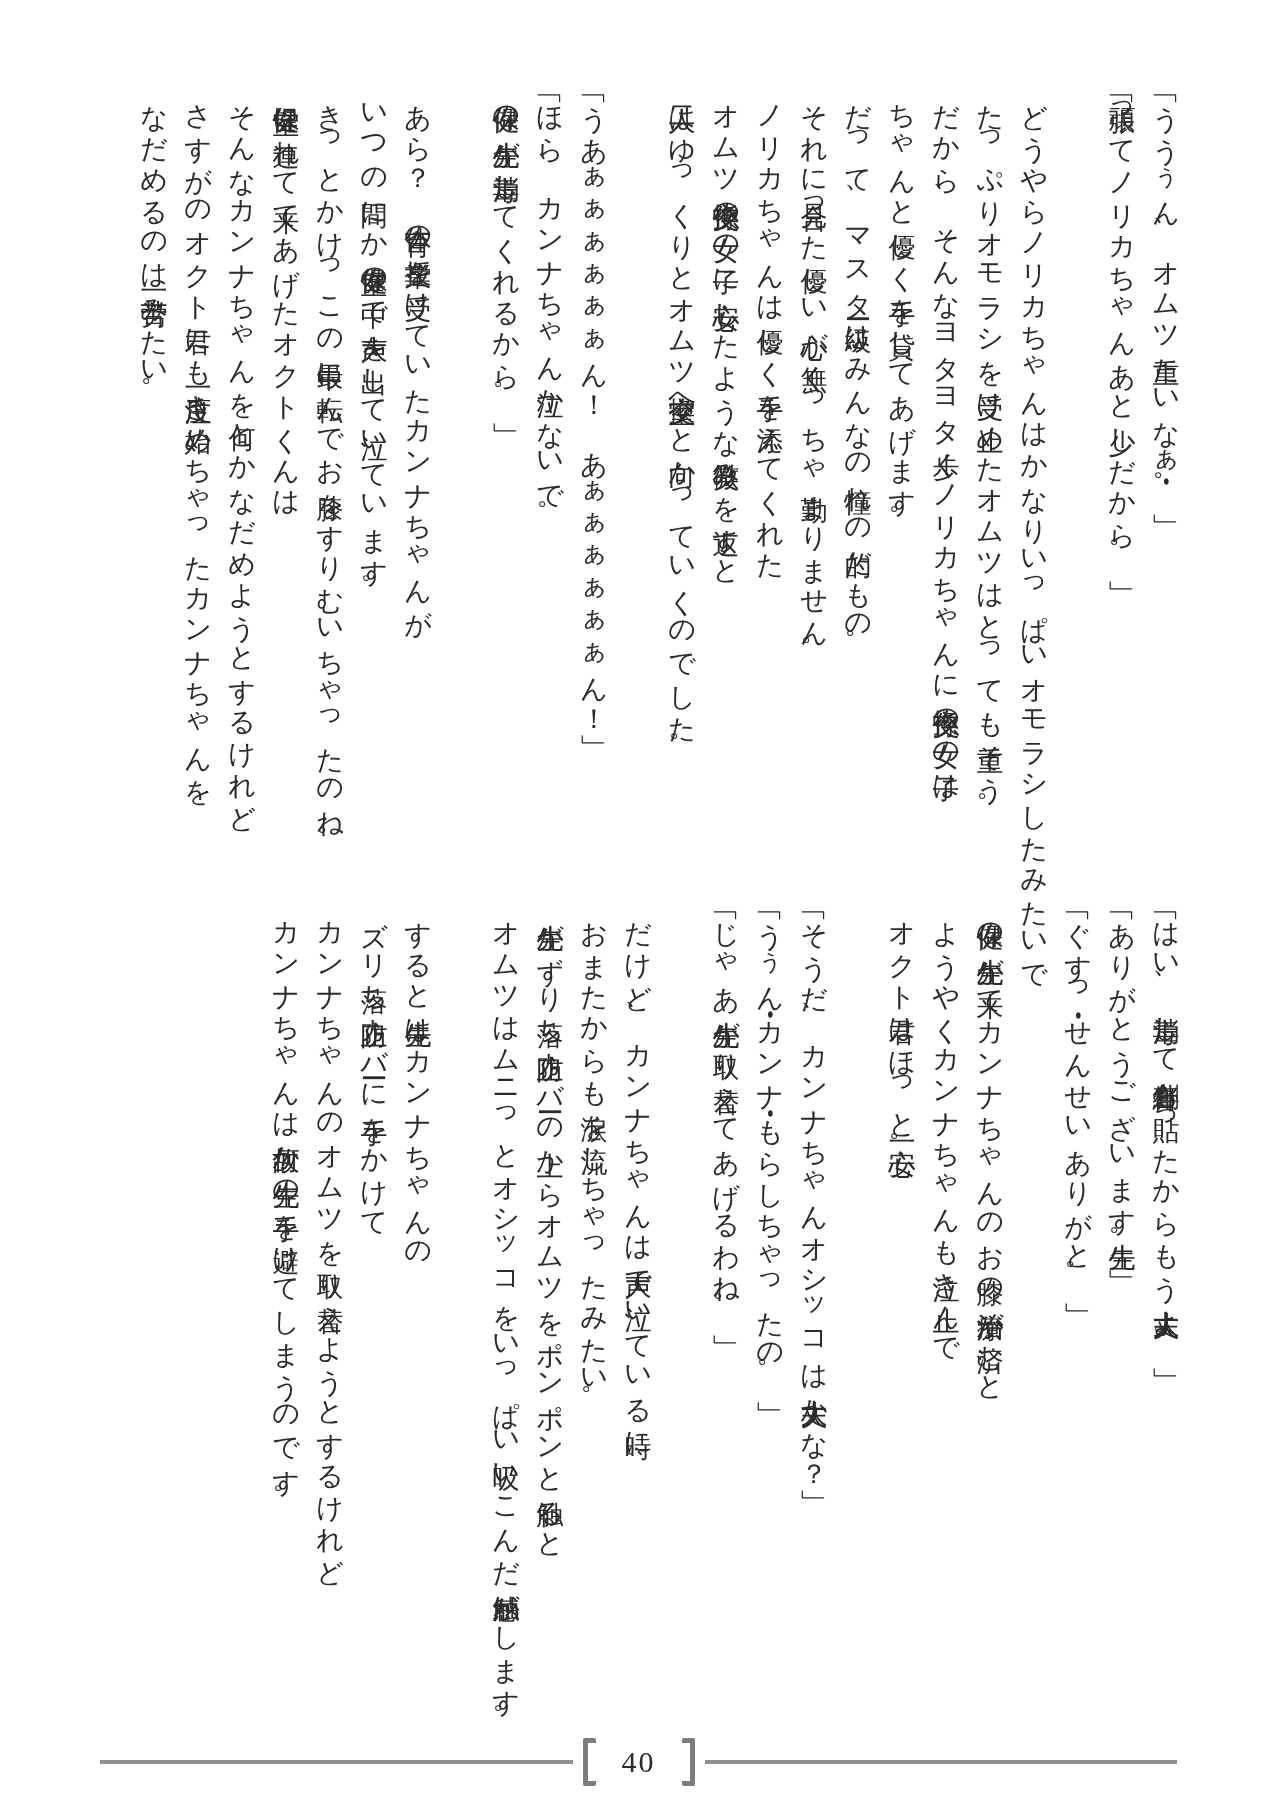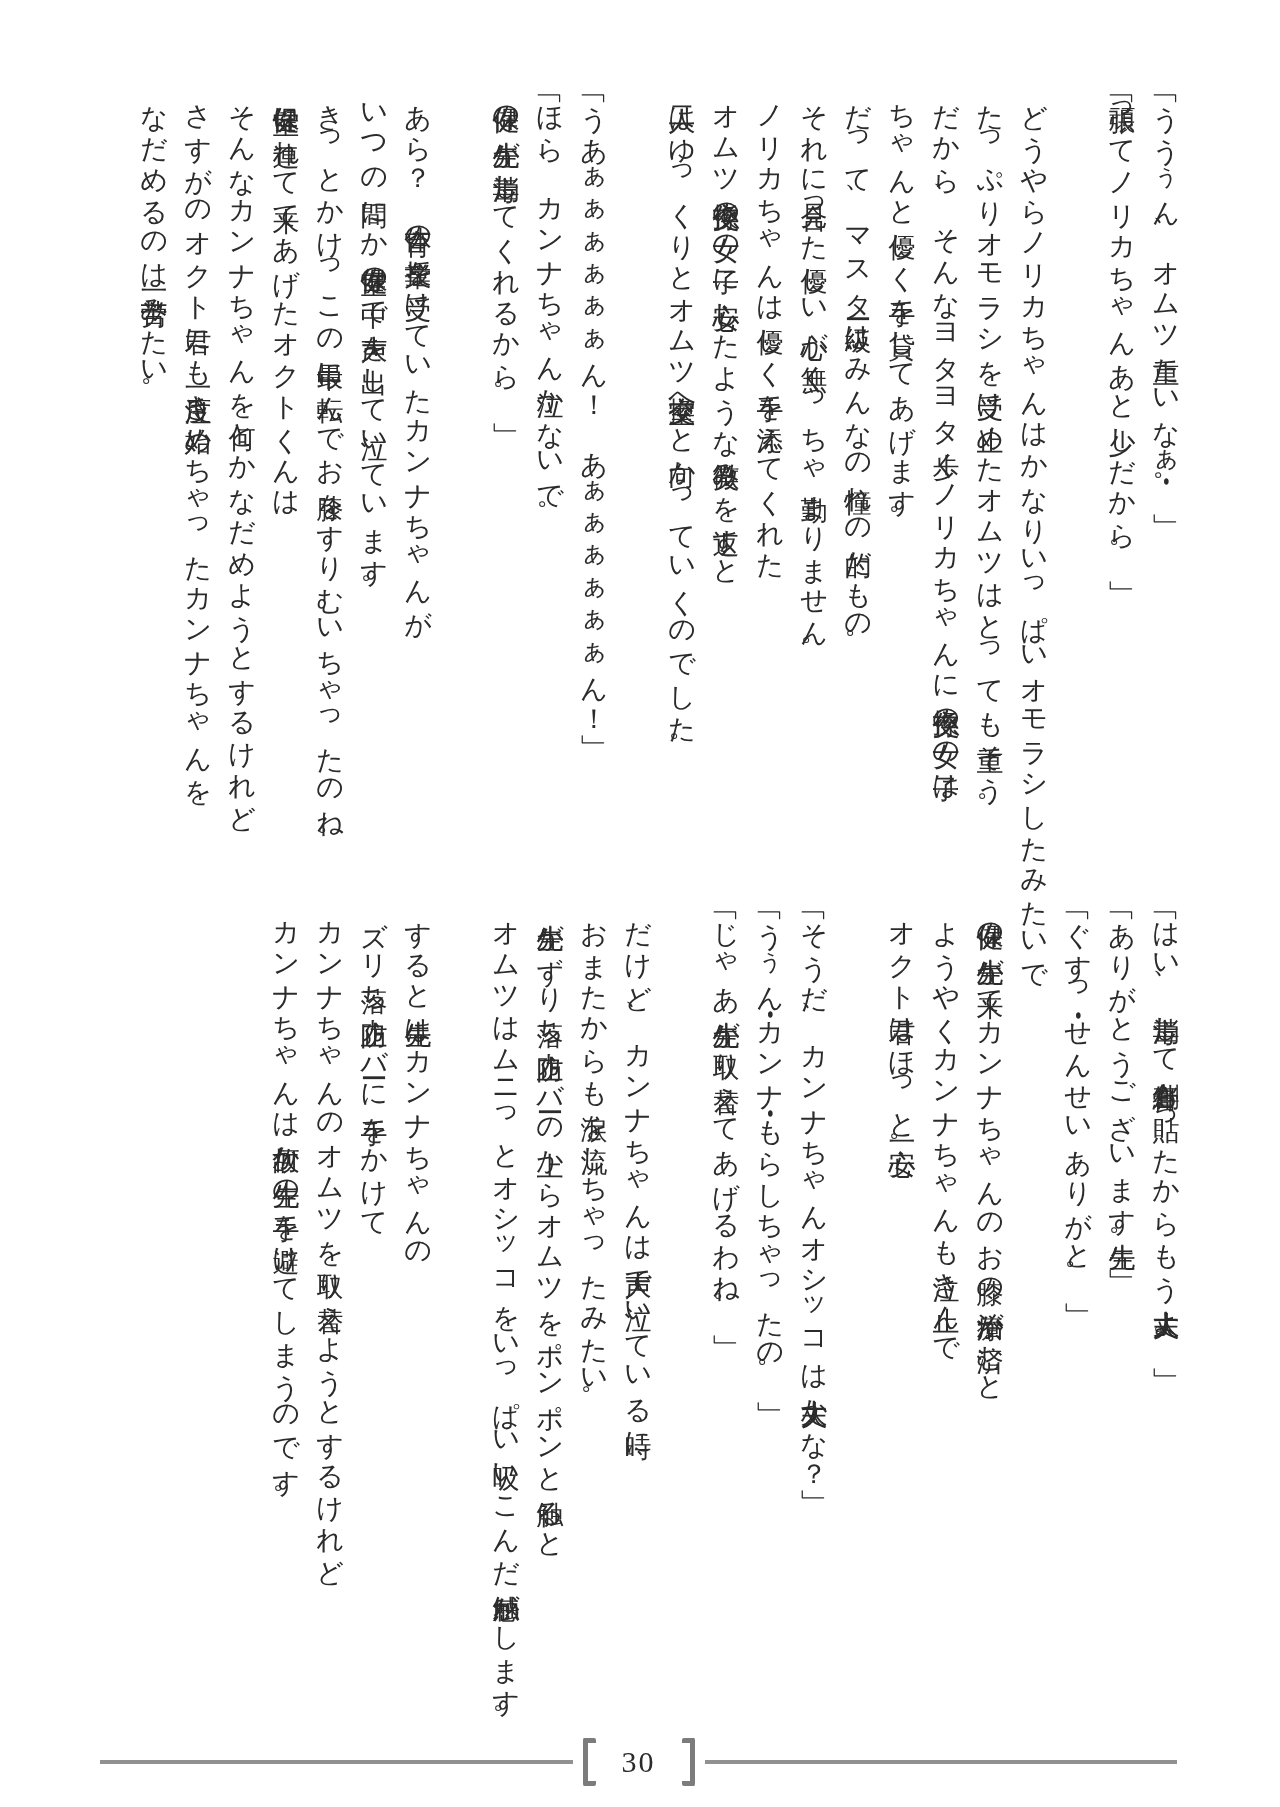--- a/index.html
+++ b/index.html
@@ -115,18 +115,18 @@
       <div class="vline">　</div>
       <div class="vline">すると先生はカンナちゃんの</div>
       <div class="vline">ズリ落ち防止カバーに手をかけて</div>
       <div class="vline">カンナちゃんのオムツを取り替えようとするけれど</div>
       <div class="vline">カンナちゃんは何故か先生の手を避けてしまうのです。</div>
     </div>
 
   <div class="footer">
     <div class="rule"></div>
     <div class="bkt left"></div>
-    <div class="pagenum">30</div>
+    <div class="pagenum">40</div>
     <div class="bkt right"></div>
     <div class="rule"></div>
   </div>
 
 </div>
 
 </body></html>

